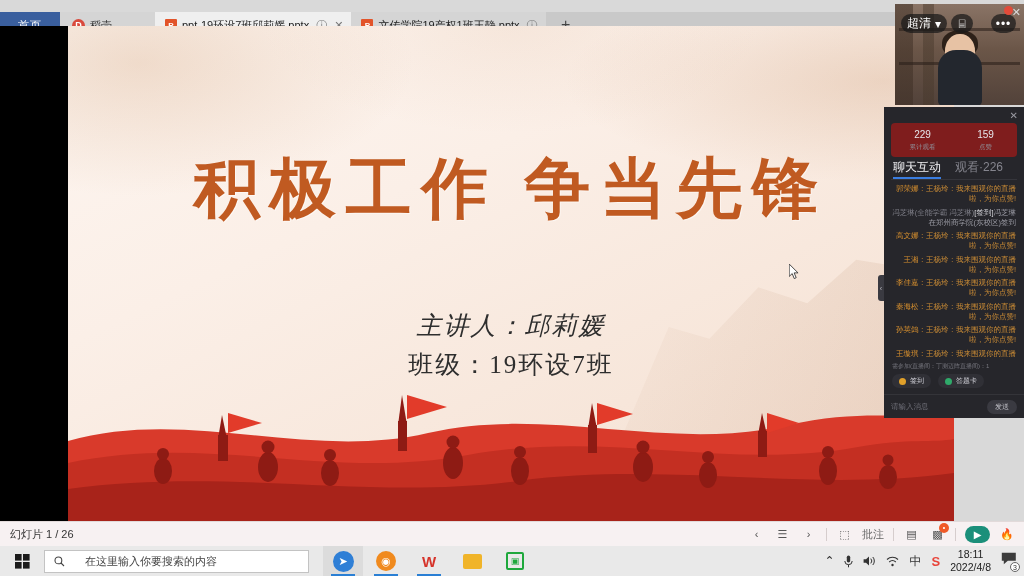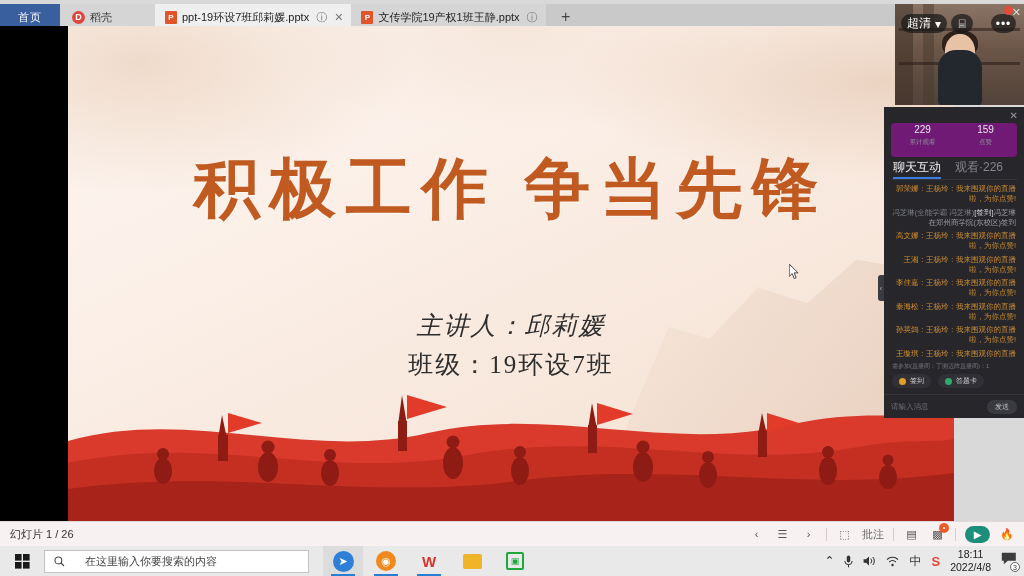--- a/index.html
+++ b/index.html
@@ -4,21 +4,21 @@
 <style>
   * { margin:0; padding:0; box-sizing:border-box; }
   html,body { width:1024px; height:576px; overflow:hidden; }
   body {
     font-family:"Liberation Sans","DejaVu Sans",sans-serif;
     background:#d9d9d9; position:relative;
   }
 
   
   #tabbar{
-    position:absolute; left:0; top:4px; width:1024px; height:26px;
+    position:absolute; left:0; top:12px; width:1024px; height:26px;
     background:#c9c9c9; display:flex; align-items:stretch;
   }
   .tab-home{
     width:60px; background:#3a5f9e; color:#fff; font-size:11px;
     display:flex; align-items:center; justify-content:center; letter-spacing:1px;
   }
   .tab-docer{
     width:95px; background:#d5d5d5; color:#333; font-size:11px;
     display:flex; align-items:center; gap:5px; padding-left:12px;
   }
@@ -167,22 +167,22 @@
   }
 
   
   #chat{
     position:absolute; right:0; top:107px; width:140px; height:311px;
     background:#26262b; color:#c9c9cf; font-size:7.5px;
     display:flex; flex-direction:column;
   }
   .chat-close{ position:absolute; right:6px; top:3px; color:#9a9aa2; font-size:10px; }
   .stats{
-    margin:16px 7px 0; background:#701a75; border-radius:4px; height:34px;
-    display:flex; align-items:flex-start;
+    margin:16px 7px 0; background:#7f1d1d; border-radius:4px; height:34px;
+    display:flex; align-items:center;
   }
   .stat{ flex:1; text-align:center; }
   .stat-num{ font-size:10px; color:#e6e6ea; line-height:13px; }
   .stat-lbl{ font-size:6.5px; color:#8f8f98; line-height:11px; }
   .chat-tabs{
     display:flex; align-items:flex-end; gap:14px; padding:7px 9px 0; height:22px;
   }
   .ctab{ font-size:12px; color:#85858e; padding-bottom:3px; position:relative; }
   .ctab.active{ color:#f0f0f3; }
   .ctab.active::after{

